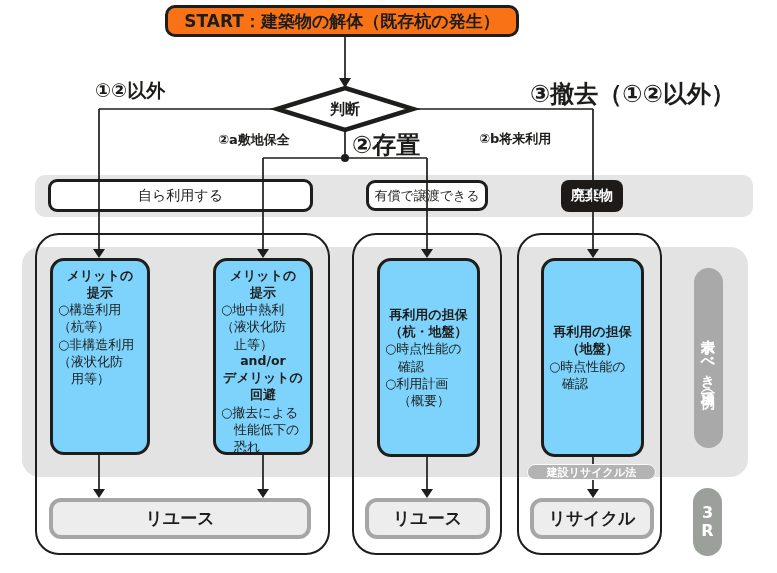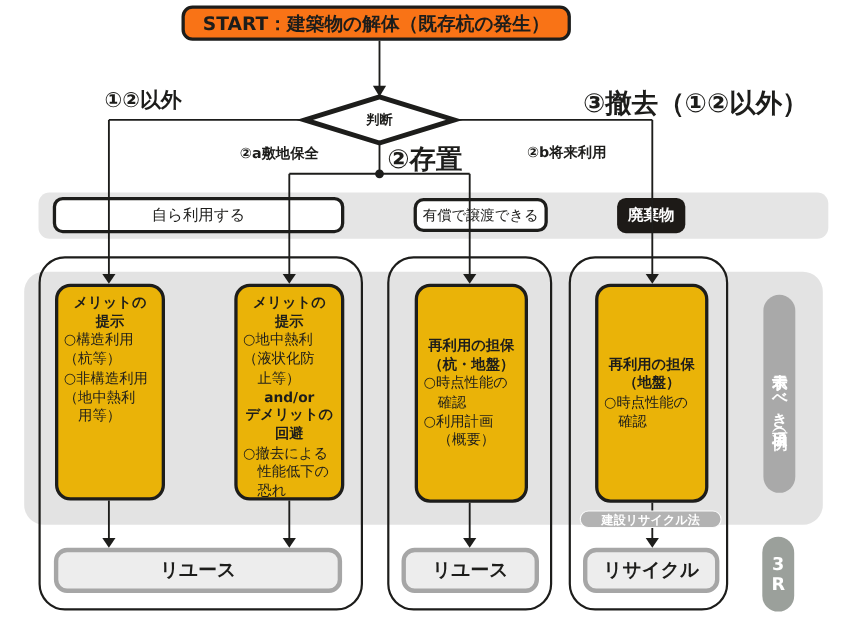--- a/index.html
+++ b/index.html
@@ -9,49 +9,49 @@
   }
   .abs{position:absolute;box-sizing:border-box;}
   .center{display:flex;align-items:center;justify-content:center;text-align:center;}
 
   
   .start-box{
     left:165px;top:5px;width:354px;height:32px;border:3px solid #1d1d1b;border-radius:10px;
     background:#f97316;font-weight:bold;font-size:17px;z-index:4;
   }
   
-  .decision-label{left:315px;top:99px;width:60px;height:20px;font-weight:bold;font-size:12px;z-index:4;}
+  .decision-label{left:315px;top:99px;width:60px;height:20px;font-weight:bold;font-size:15px;z-index:4;}
 
   
   .blabel{z-index:4;font-weight:bold;}
   .blabel-1{left:95px;top:78px;font-size:19px;}
   .blabel-3{left:530px;top:78px;font-size:24px;}
   .blabel-2{left:352px;top:129px;font-size:24px;}
   .blabel-2a{left:218px;top:131px;font-size:13px;font-weight:600;}
   .blabel-2b{left:432px;top:130px;font-size:13px;font-weight:700;margin-left:47px;}
 
   
   .band{left:35px;top:175px;width:718px;height:42px;background:#e5e5e5;border-radius:10px;z-index:0;}
   .self-use{left:48px;top:179px;width:265px;height:33px;background:#fff;border:3px solid #1d1d1b;border-radius:9px;font-size:14px;z-index:2;}
-  .transfer{left:366px;top:180px;width:122px;height:31px;background:#fff;border:3px solid #1d1d1b;border-radius:9px;font-size:13px;z-index:2;margin-left:10px;}
+  .transfer{left:366px;top:180px;width:122px;height:31px;background:#fff;border:3px solid #1d1d1b;border-radius:9px;font-size:13px;z-index:2;}
   .waste{left:561px;top:180px;width:62px;height:32px;background:#1d1a17;color:#fff;border-radius:8px;font-weight:bold;font-size:14px;z-index:2;}
   .waste-law{left:642px;top:182px;width:107px;height:26px;background:#b3b3b3;color:#fff;border:2px solid #fbfbfb;
     border-radius:14px;font-weight:bold;font-size:13px;z-index:2;}
 
   
   .gray-panel{left:22px;top:247px;width:726px;height:230px;background:#e3e3e3;border-radius:18px;z-index:0;}
 
   
   .container{border:2.5px solid #1d1d1b;border-radius:24px;background:transparent;z-index:1;}
   .container-1{left:35px;top:233px;width:295px;height:322px;}
   .container-2{left:352px;top:233px;width:150px;height:322px;}
   .container-3{left:517px;top:233px;width:145px;height:322px;}
 
   
-  .cbox{background:#eab308;border:3px solid #1d1d1b;border-radius:14px;z-index:2;
+  .cbox{background:#7dd3fc;border:3px solid #1d1d1b;border-radius:14px;z-index:2;
     padding:6px 4px;font-size:13px;line-height:1.32;display:flex;flex-direction:column;}
   .cbox-1{left:50px;top:258px;width:100px;height:197px;}
   .cbox-2{left:213px;top:258px;width:100px;height:197px;}
   .cbox-3{left:377px;top:258px;width:103px;height:199px;justify-content:center;}
   .cbox-4{left:541px;top:258px;width:103px;height:199px;justify-content:center;}
   .bh{font-weight:bold;text-align:center;white-space:pre-line;}
   .bb{text-align:left;white-space:pre-line;padding-left:1px;}
   .bc{font-weight:bold;text-align:center;font-size:12.5px;}
 
   
@@ -128,21 +128,21 @@
   <div class="abs center self-use">自ら利用する</div>
   <div class="abs center transfer">有償で譲渡できる</div>
   <div class="abs center waste">廃棄物</div>
 
   <div class="abs cbox cbox-1">
     <div class="bh">メリットの
 提示</div>
     <div class="bb">○構造利用
 （杭等）
 ○非構造利用
-（地中熱利
+（液状化防
 　用等）</div>
   </div>
 
   <div class="abs cbox cbox-2">
     <div class="bh">メリットの
 提示</div>
     <div class="bb">○地中熱利
 （液状化防
 　止等）</div>
     <div class="bc">and/or</div>

